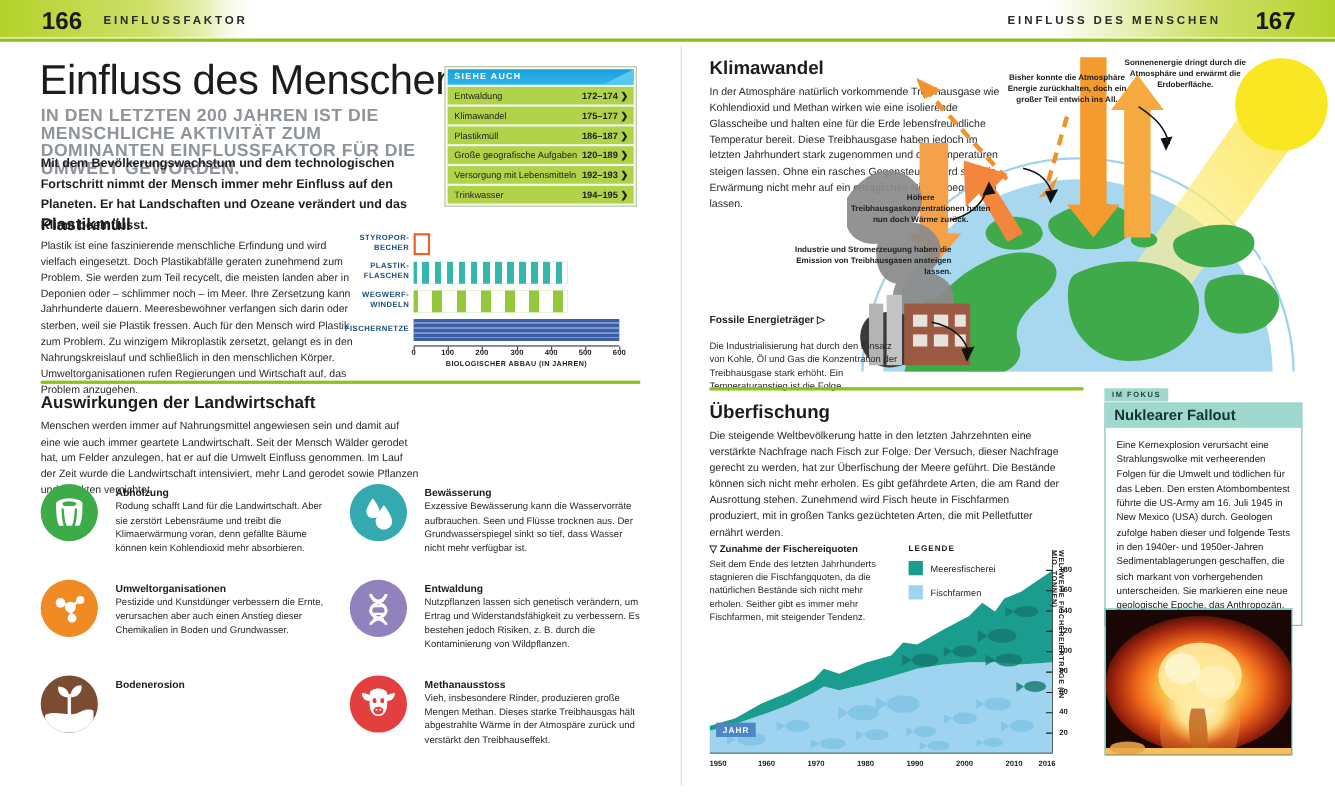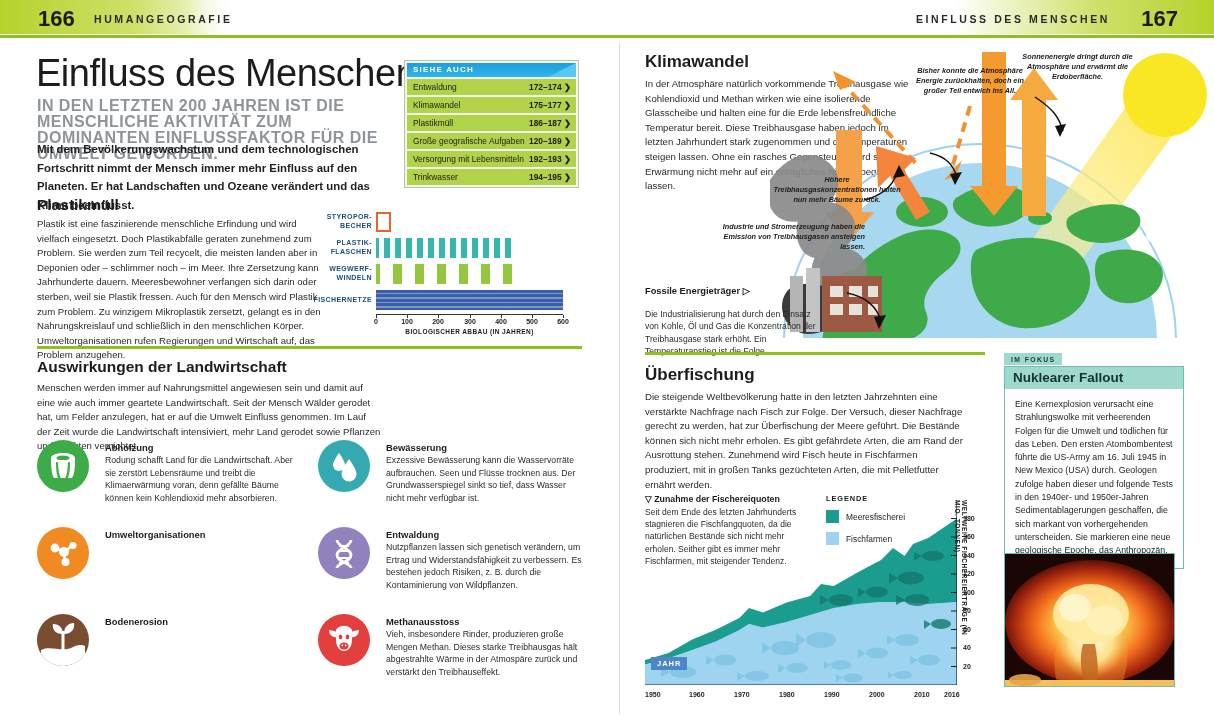--- a/index.html
+++ b/index.html
@@ -168,21 +168,21 @@
     font-size: 9.4px; font-weight: bold; color: #1c1c1c; margin-bottom: 1px;
   }
   .icon-text { font-size: 8.7px; line-height: 12.6px; color: #2a2a2a; }
 
   
   .kw-h2 { left: 645px; top: 52px; font-size: 17px; }
   .kw-body { left: 645px; top: 77px; width: 270px; }
 
   .annot {
     position: absolute; font-size: 7.3px; font-weight: bold;
-    line-height: 10px; color: #1c1c1c; font-style: italic;
+    line-height: 10px; color: #1c1c1c;
   }
   .ft-title {
     position: absolute; font-size: 9.3px; font-weight: bold; color: #1c1c1c;
   }
   .ft-body { position: absolute; font-size: 8.6px; line-height: 12.4px; color: #2a2a2a; margin-top: 10px; }
 
   .earth-wrap {
     position: absolute; left: 770px; top: 40px; width: 444px; height: 298px;
     overflow: hidden;
   }
@@ -245,21 +245,21 @@
 </style>
 </head>
 <body>
 
 <div class="page">
 
   <div class="header">
     <div class="hdr-left-band"></div>
     <div class="hdr-right-band"></div>
     <div class="pagenum left">166</div>
-    <div class="hdr-title left">HUMANGEOGRAFIE</div>
+    <div class="hdr-title left">EINFLUSSFAKTOR</div>
     <div class="hdr-title right">EINFLUSS DES MENSCHEN</div>
     <div class="pagenum right">167</div>
     <div class="hdr-rule"></div>
   </div>
 
   <div class="spine"></div>
 
   <h1 class="h1">Einfluss des Menschen</h1>
   <div class="deck">IN DEN LETZTEN 200 JAHREN IST DIE MENSCHLICHE AKTIVITÄT ZUM DOMINANTEN EINFLUSSFAKTOR FÜR DIE UMWELT GEWORDEN.</div>
   <div class="lede">Mit dem Bevölkerungswachstum und dem technologischen Fortschritt nimmt der Mensch immer mehr Einfluss auf den Planeten. Er hat Landschaften und Ozeane verändert und das Klima beeinflusst.</div>
@@ -373,20 +373,21 @@
         <line x1="17" y1="15" x2="25" y2="9" stroke="#fff" stroke-width="2.6"></line>
         <line x1="17" y1="15" x2="18" y2="24" stroke="#fff" stroke-width="2.6"></line>
         <circle cx="8" cy="11" r="4.4" fill="#ffffff"></circle>
         <circle cx="17" cy="15" r="5" fill="#ffffff"></circle>
         <circle cx="26" cy="8.5" r="3.6" fill="#ffffff"></circle>
         <circle cx="18.5" cy="25" r="4" fill="#ffffff"></circle>
       </svg>
     </div>
     <div class="icon-body">
       <div class="icon-title">Umweltorganisationen</div>
+      <div class="icon-text">Pestizide und Kunstdünger verbessern die Ernte, verursachen aber auch einen Anstieg dieser Chemikalien in Boden und Grundwasser.</div>
     </div>
   </div>
 
   <div class="icon-item" style="left:318px; top:527px;">
     <div class="icon-circle" style="background:#9181bd;">
       <svg class="vsvg" width="30" height="32" viewBox="0 0 30 32">
         <path d="M8 3 C8 10 22 11 22 18 C22 25 8 26 8 31" stroke="#fff" stroke-width="2.8" fill="none"></path>
         <path d="M22 3 C22 10 8 11 8 18 C8 25 22 26 22 31" stroke="#fff" stroke-width="2.8" fill="none"></path>
         <line x1="10" y1="9" x2="20" y2="9" stroke="#fff" stroke-width="2"></line>
         <line x1="9" y1="14" x2="21" y2="14" stroke="#fff" stroke-width="2"></line>
@@ -528,21 +529,21 @@
     <path d="M295 108 C312 112 318 120 322 132" stroke="#111" stroke-width="1.4" fill="none"></path>
     <polygon points="320,140 327,127 315,129" fill="#111"></polygon>
     <path d="M230 155 C248 150 258 140 262 128" stroke="#111" stroke-width="1.4" fill="none"></path>
     <polygon points="264,120 258,133 270,131" fill="#111"></polygon>
     <path d="M212 248 C232 252 242 262 246 276" stroke="#111" stroke-width="1.4" fill="none"></path>
     <polygon points="244,284 251,270 239,272" fill="#111"></polygon>
   </svg>
 
   <div class="annot" style="left:1010px; top:52px; width:135px; text-align:center;">Sonnenenergie dringt durch die Atmosphäre und erwärmt die Erdoberfläche.</div>
   <div class="annot" style="left:910px; top:66px; width:120px; text-align:center;">Bisher konnte die Atmosphäre Energie zurückhalten, doch ein großer Teil entwich ins All.</div>
-  <div class="annot" style="left:772px; top:175px; width:130px; text-align:center;">Höhere Treibhausgaskonzentrationen halten nun mehr Bäume zurück.</div>
+  <div class="annot" style="left:772px; top:175px; width:130px; text-align:center;">Höhere Treibhausgaskonzentrationen halten nun doch Wärme zurück.</div>
   <div class="annot" style="left:705px; top:222px; width:160px; text-align:right;">Industrie und Stromerzeugung haben die Emission von Treibhausgasen ansteigen lassen.</div>
 
   <div class="ft-title" style="left:645px; top:285px;">Fossile Energieträger ▷</div>
   <div class="ft-body" style="left:645px; top:298px; width:178px;">Die Industrialisierung hat durch den Einsatz von Kohle, Öl und Gas die Konzentration der Treibhausgase stark erhöht. Ein Temperaturanstieg ist die Folge.</div>
 
   <div class="divider" style="left:645px; top:352px; width:340px;"></div>
 
   <h2 class="h2 uf-h2">Überfischung</h2>
   <p class="bodytxt uf-body">Die steigende Weltbevölkerung hatte in den letzten Jahrzehnten eine verstärkte Nachfrage nach Fisch zur Folge. Der Versuch, dieser Nachfrage gerecht zu werden, hat zur Überfischung der Meere geführt. Die Bestände können sich nicht mehr erholen. Es gibt gefährdete Arten, die am Rand der Ausrottung stehen. Zunehmend wird Fisch heute in Fischfarmen produziert, mit in großen Tanks gezüchteten Arten, die mit Pelletfutter ernährt werden.</p>
 

